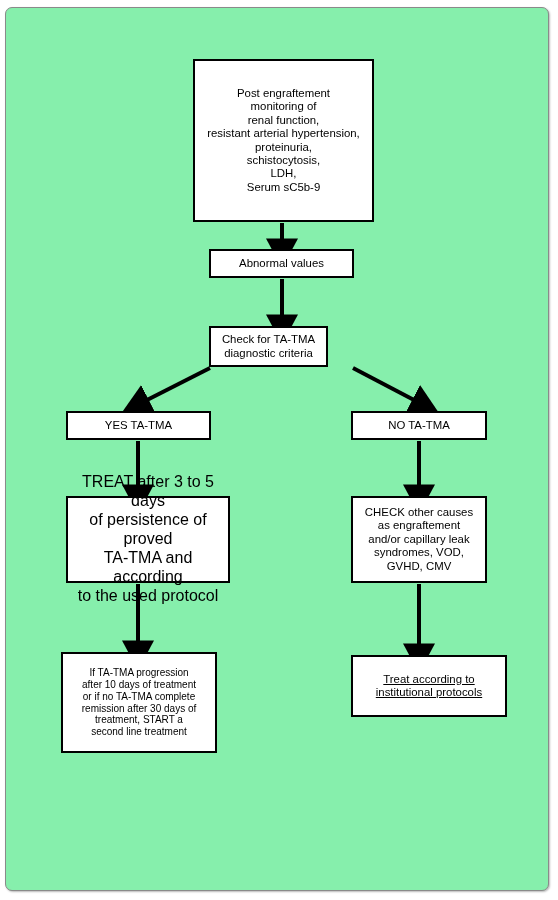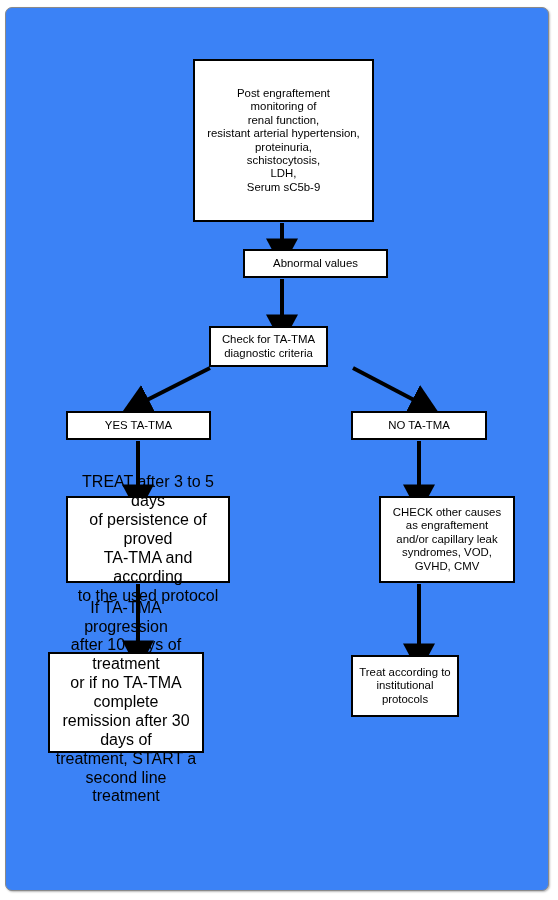--- a/index.html
+++ b/index.html
@@ -11,21 +11,21 @@
     width: 558px; height: 900px;
     font-family: "Liberation Sans", sans-serif;
     overflow: hidden;
   }
   #page {
     position: absolute;
     left: 5px; top: 7px;
     width: 544px; height: 884px;
     border: 1px solid #8a8a8a;
     border-radius: 7px;
-    background: #3b82f6;
+    background: #86efac;
     box-shadow: 1px 1px 2px rgba(0,0,0,0.28);
   }
   #figure-area {
     position: absolute;
     left: 0; top: 0;
     width: 544px; height: 772px;
   }
   
   .node {
     position: absolute;
@@ -34,28 +34,28 @@
     display: flex;
     align-items: center;
     justify-content: center;
     text-align: center;
     color: #000000;
     line-height: 1.18;
     white-space: pre-line;
     padding: 2px 3px;
   }
   #node-monitoring { left: 187px; top: 51px;  width: 181px; height: 163px; font-size: 11.4px; }
-  #node-abnormal   { left: 203px; top: 241px; width: 145px; height: 29px;  font-size: 11.4px; margin-left: 34px; }
+  #node-abnormal   { left: 203px; top: 241px; width: 145px; height: 29px;  font-size: 11.4px; }
   #node-check      { left: 203px; top: 318px; width: 119px; height: 41px;  font-size: 11.4px; }
   #node-yes        { left: 60px;  top: 403px; width: 145px; height: 29px;  font-size: 11.4px; }
   #node-no         { left: 345px; top: 403px; width: 136px; height: 29px;  font-size: 11.4px; }
   #node-treat      { left: 60px;  top: 488px; width: 164px; height: 87px;  font-size: 16px; }
-  #node-checkother { left: 345px; top: 488px; width: 136px; height: 87px;  font-size: 11.4px; margin-left: 28px; }
-  #node-progress   { left: 42px;  top: 644px; width: 156px; height: 101px; font-size: 16px; }
-  #node-treatinst  { left: 345px; top: 647px; width: 108px; height: 62px;  font-size: 11.4px; }
+  #node-checkother { left: 345px; top: 488px; width: 136px; height: 87px;  font-size: 11.4px; }
+  #node-progress   { left: 55px;  top: 644px; width: 156px; height: 101px; font-size: 10px; }
+  #node-treatinst  { left: 345px; top: 647px; width: 156px; height: 62px;  font-size: 11.4px; text-decoration: underline; }
 
   
   #connectors {
     position: absolute;
     left: 0; top: 0;
     width: 544px; height: 772px;
     pointer-events: none;
   }
   
   #caption {

